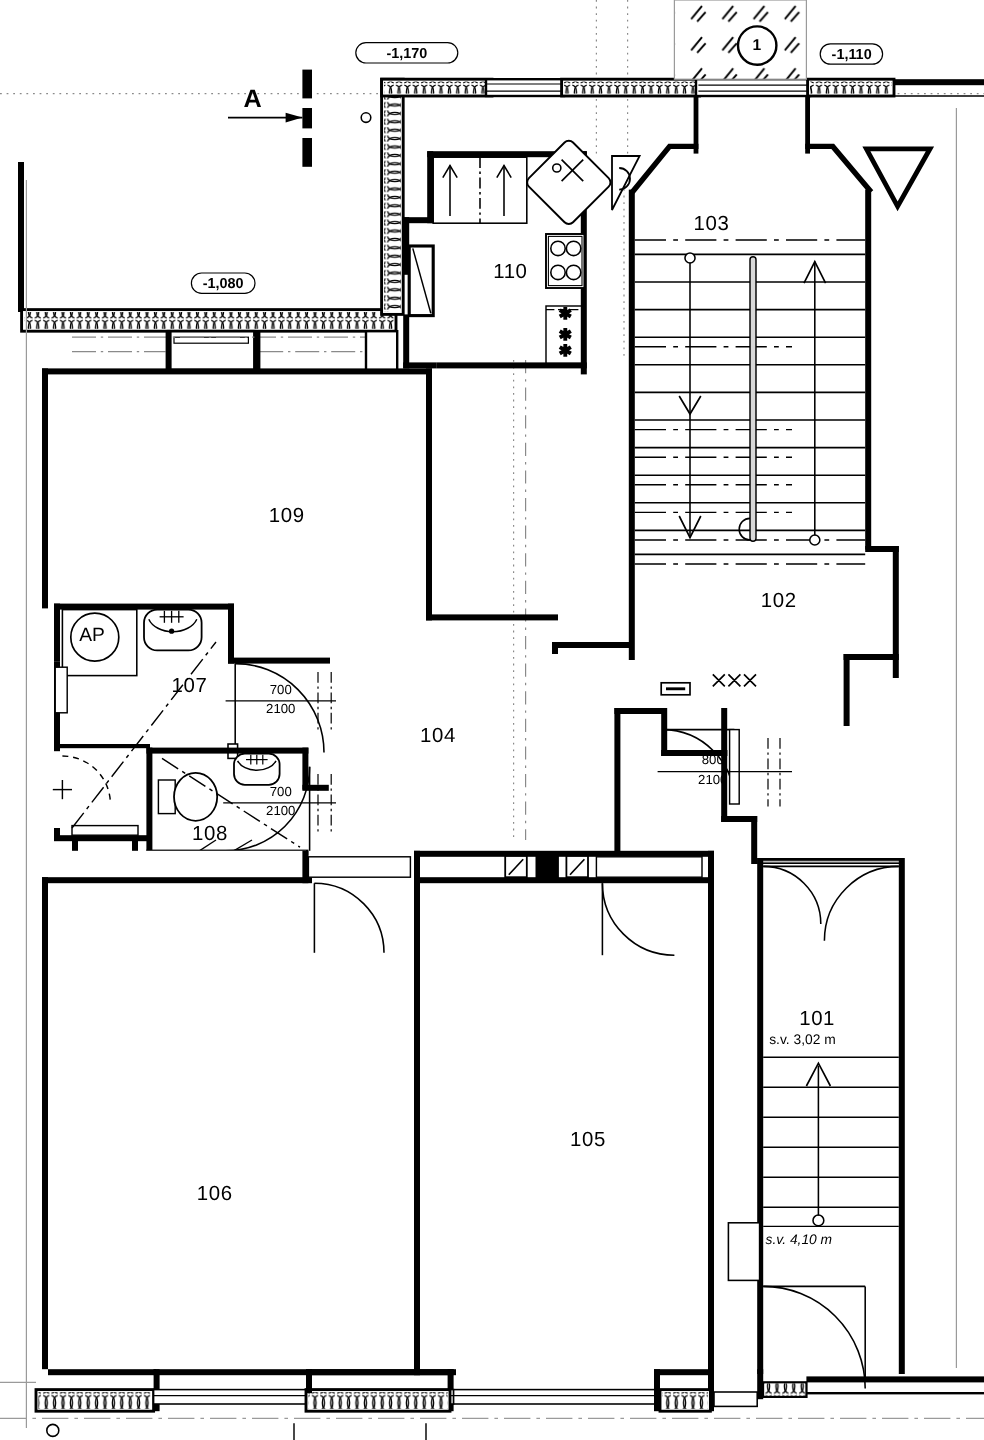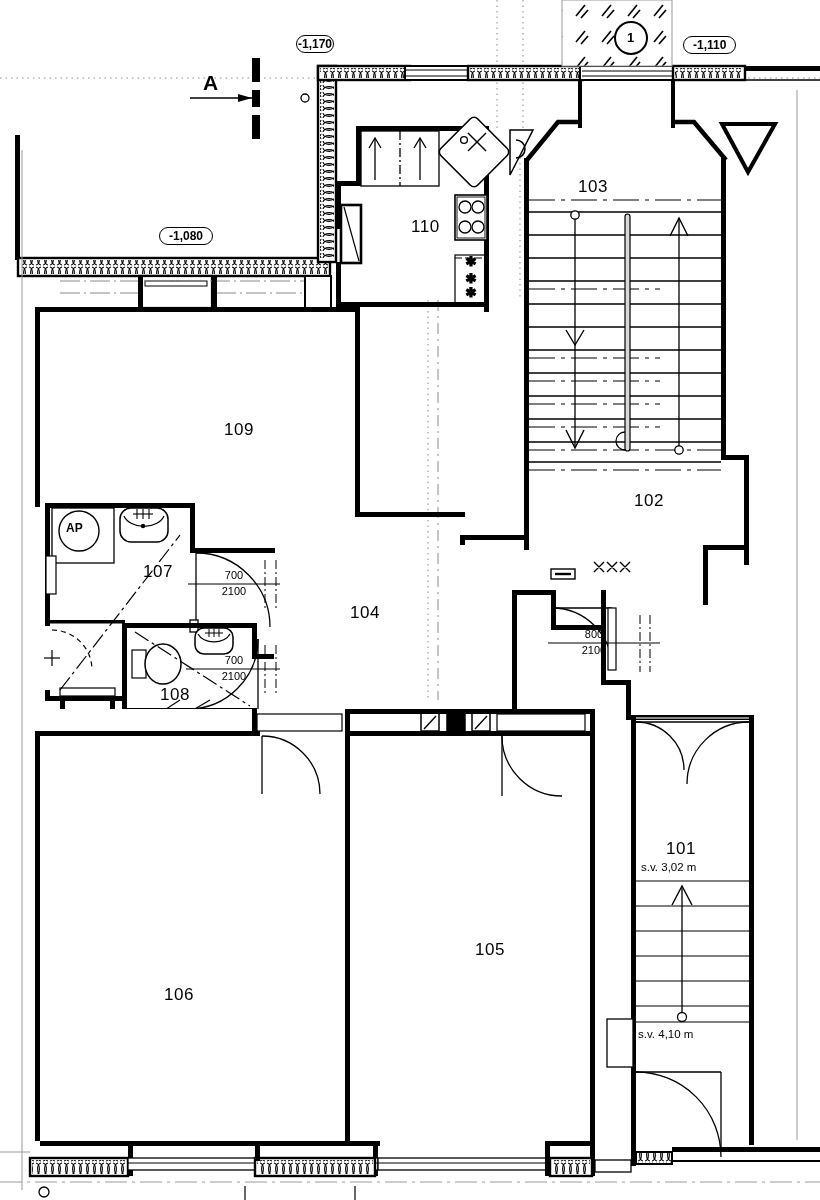--- a/index.html
+++ b/index.html
@@ -5,21 +5,21 @@
   html,body{margin:0;padding:0;background:#ffffff;}
   body{font-family:"Liberation Sans",sans-serif;}
   #plan-wrap{position:relative;width:820px;height:1200px;overflow:hidden;background:#fff;}
   #plan-svg{position:absolute;left:0;top:0;}
   .lbl{position:absolute;font-family:"Liberation Sans",sans-serif;color:#000;white-space:nowrap;}
   .room-num{font-size:17px;font-weight:normal;letter-spacing:.5px;}
   .sv{font-size:11.5px;font-weight:normal;}
   .dimtxt{font-size:11px;font-weight:normal;text-align:center;}
   .elev{font-size:12px;font-weight:bold;}
   .sect{font-size:21px;font-weight:bold;}
-  .appl{font-size:12px;font-weight:bold;}
+  .appl{font-size:16px;font-weight:normal;}
   .circnum{font-size:13px;font-weight:bold;}
 </style>
 </head>
 <body>
 
 <div id="plan-wrap">
 
 <svg id="plan-svg" width="820" height="1200" viewBox="0 0 820 1200">
   <defs>
 
@@ -490,21 +490,21 @@
     <line x1="186" y1="669" x2="280" y2="669"></line>
     <line x1="265" y1="645" x2="265" y2="695" stroke-dasharray="9,3,2,3"></line>
     <line x1="276" y1="645" x2="276" y2="695" stroke-dasharray="9,3,2,3"></line>
     <line x1="548" y1="643" x2="660" y2="643"></line>
     <line x1="640" y1="615" x2="640" y2="672" stroke-dasharray="9,3,2,3"></line>
     <line x1="650" y1="615" x2="650" y2="672" stroke-dasharray="9,3,2,3"></line>
   </g>
 
 </svg>
 
-<div class="lbl elev" style="left:296px;top:35px;border:1.6px solid #000;border-radius:11px;padding:1px 1px;background:#fff;">
+<div class="lbl elev" style="left:296px;top:35px;border:1.6px solid #000;border-radius:11px;padding:1px 25px;background:#fff;">
   <span>-1,170</span>
 </div>
 <div class="lbl elev" style="left:683px;top:36px;border:1.6px solid #000;border-radius:11px;padding:1px 9px;background:#fff;">
   <span>-1,110</span>
 </div>
 <div class="lbl elev" style="left:130px;top:227px;border:1.6px solid #000;border-radius:11px;padding:1px 9px;background:#fff;margin-left:29px;">
   <span>-1,080</span>
 </div>
 
 <div class="lbl circnum" style="left:627px;top:30px;">
@@ -516,21 +516,21 @@
 </div>
 
 <div class="lbl appl" style="left:66px;top:521px;">
   <span>AP</span>
 </div>
 
 <div class="lbl room-num" style="left:666px;top:839px;">
   <span>101</span></div>
 <div class="lbl sv" style="left:641px;top:861px;">
   <span>s.v. 3,02 m</span></div>
-<div class="lbl sv" style="left:638px;top:1028px;">
+<div class="lbl sv" style="left:638px;top:1028px;font-style:italic;">
   <span>s.v. 4,10 m</span></div>
 
 <div class="lbl room-num" style="left:634px;top:491px;">
   <span>102</span></div>
 <div class="lbl room-num" style="left:578px;top:177px;">
   <span>103</span></div>
 <div class="lbl room-num" style="left:350px;top:603px;">
   <span>104</span></div>
 <div class="lbl room-num" style="left:475px;top:928px;margin-top:12px;">
   <span>105</span></div>

